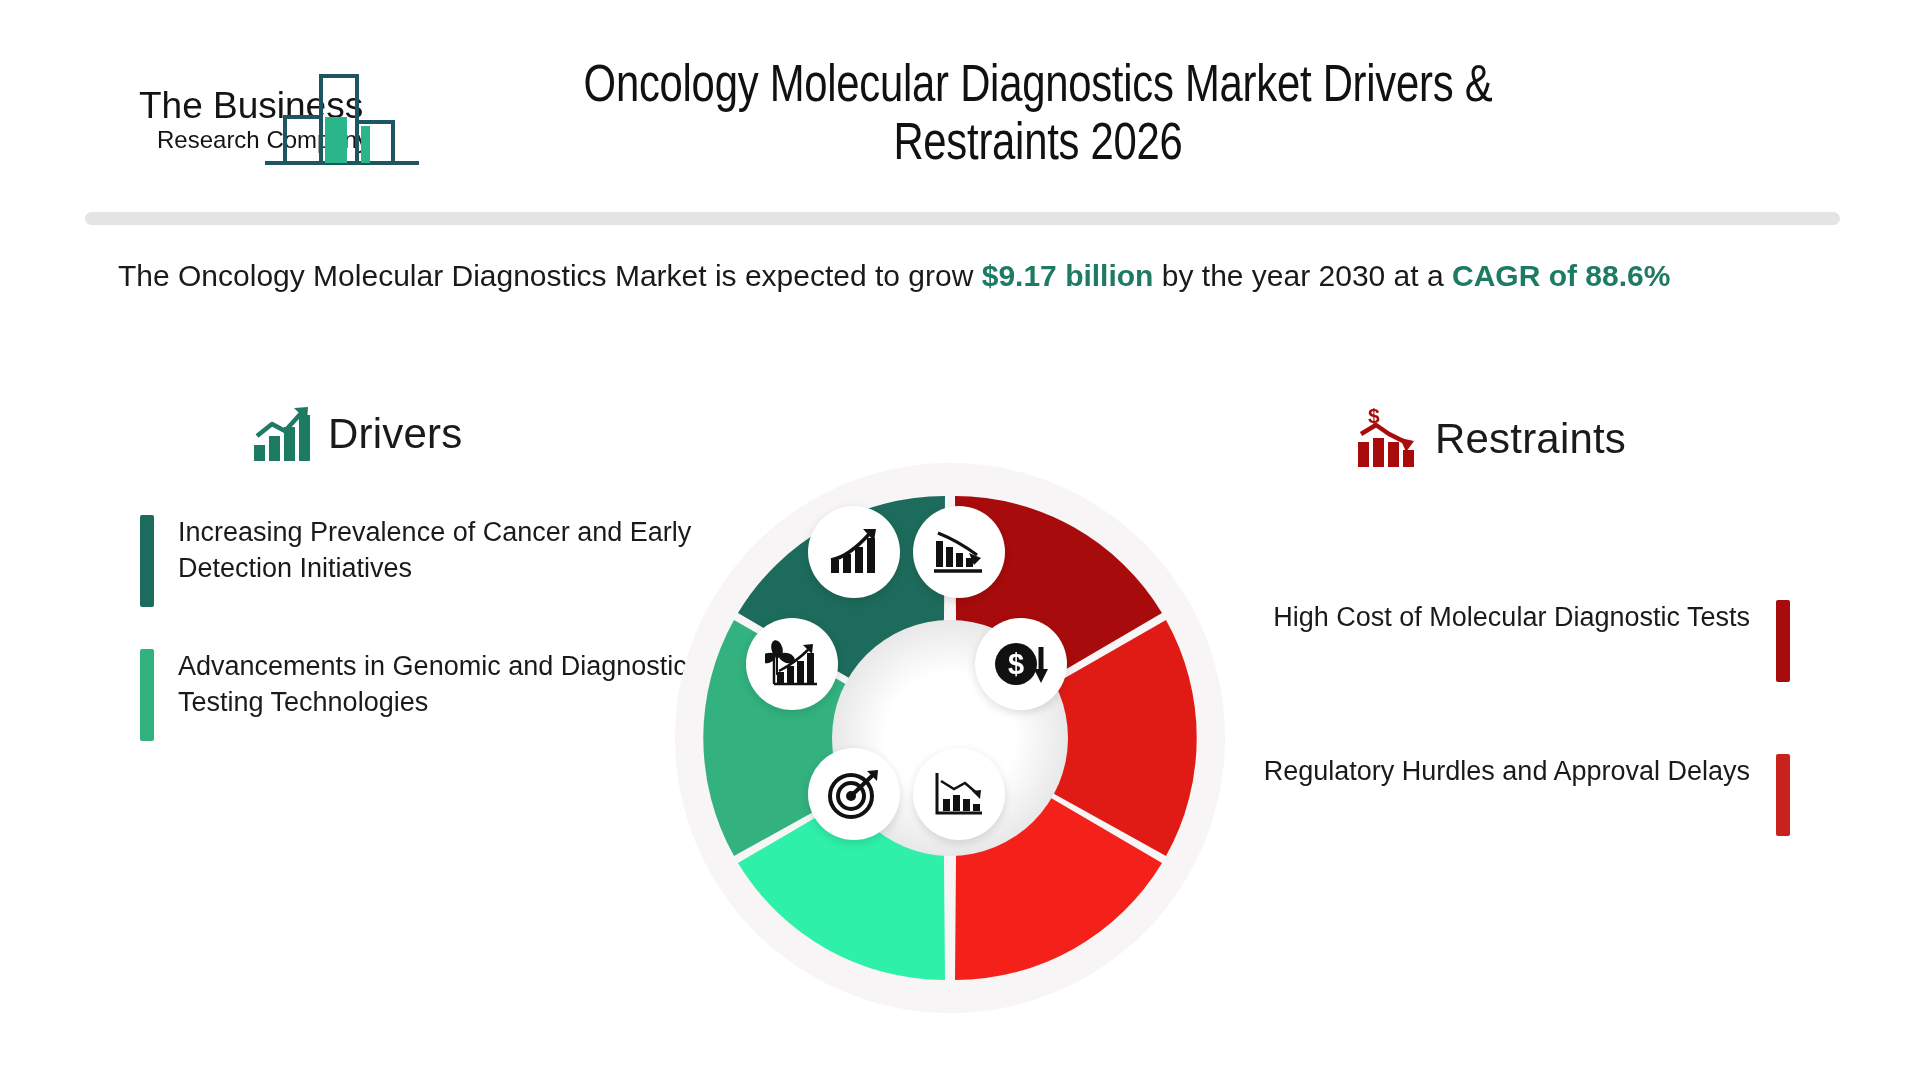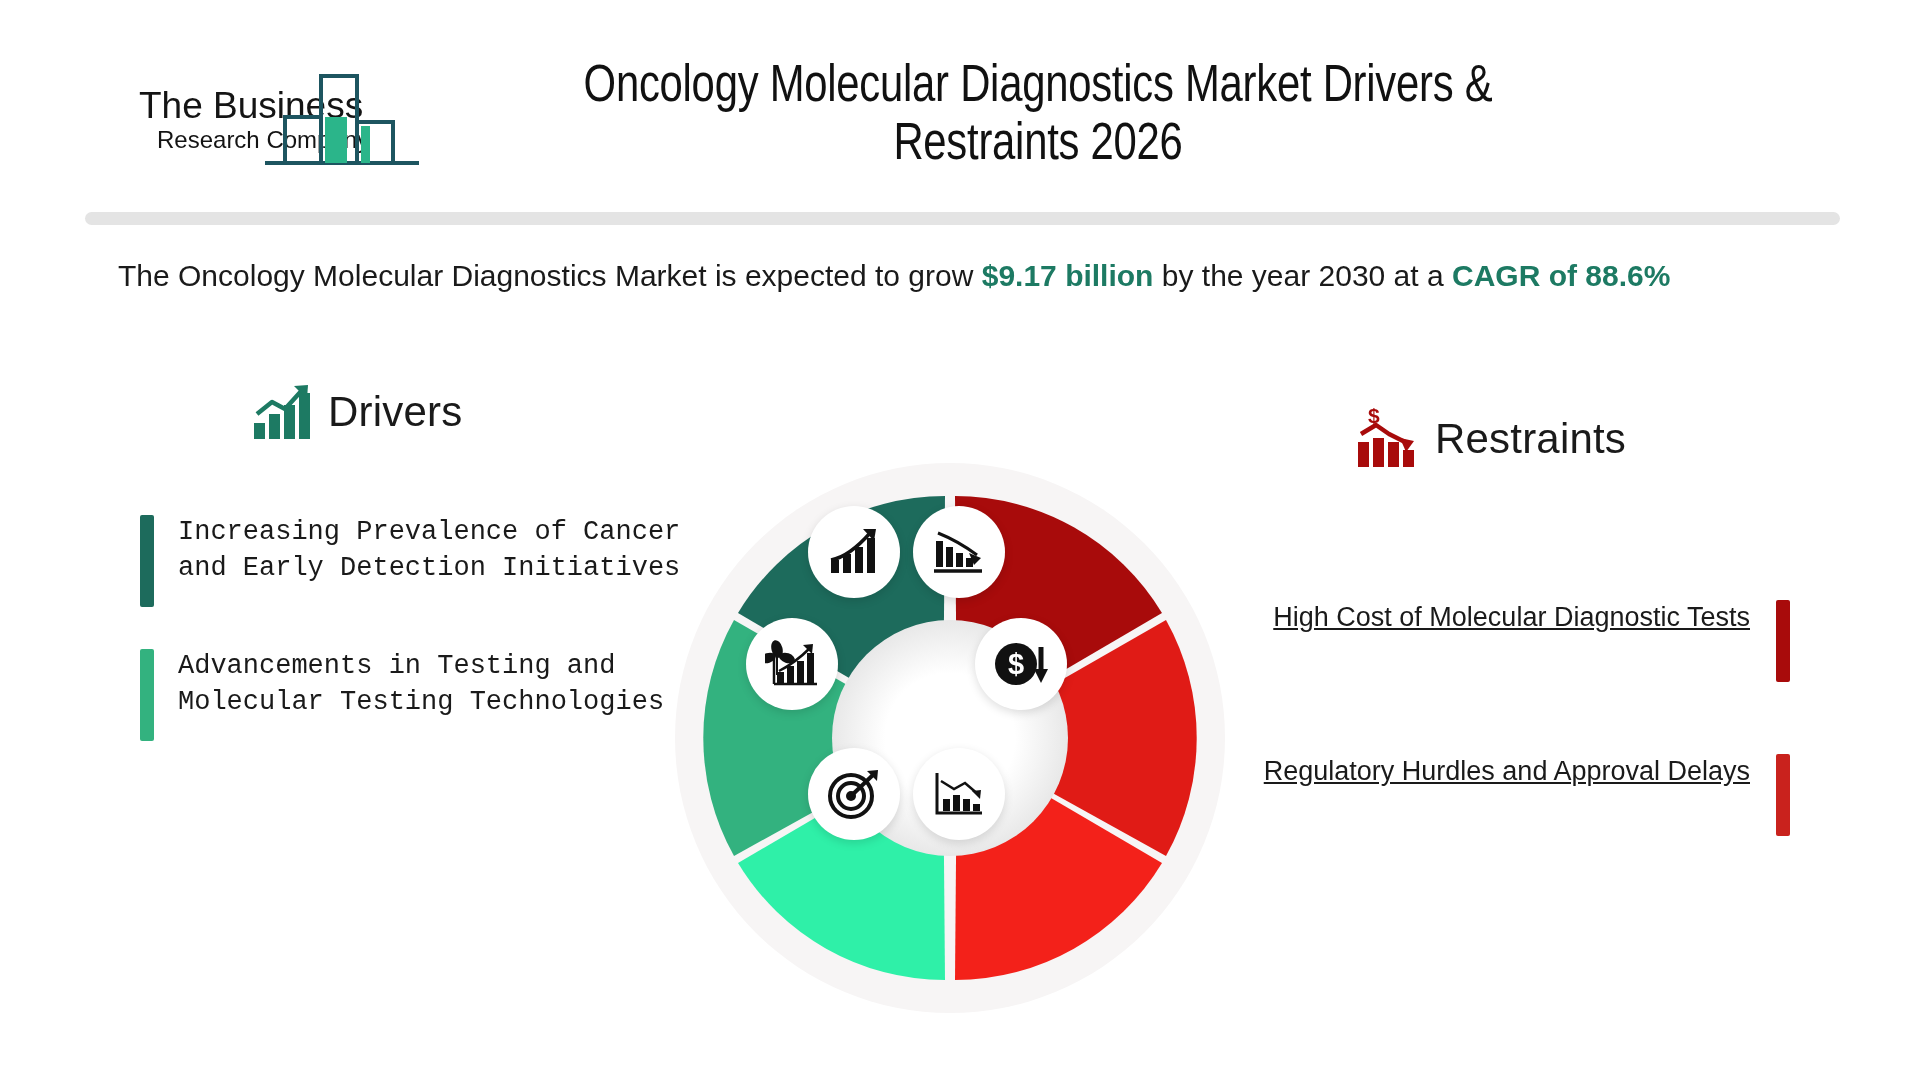--- a/index.html
+++ b/index.html
@@ -69,21 +69,21 @@
     font-weight: bold;
   }
 
   
   .sec-head {
     position: absolute;
     display: flex;
     align-items: center;
     gap: 14px;
   }
-  .sec-head.drivers { left: 252px; top: 383px; }
+  .sec-head.drivers { left: 252px; top: 405px; }
   .sec-head.restraints { left: 1355px; top: 408px; }
   .sec-title {
     font-size: 42px;
     font-weight: 400;
     color: #1a1a1a;
     letter-spacing: 0.2px;
   }
   .sec-icon { display: block; }
 
   
@@ -101,22 +101,22 @@
   .item .bar {
     width: 14px;
     border-radius: 2px;
     flex: 0 0 14px;
   }
   .item .txt {
     font-size: 27px;
     line-height: 1.33;
     color: #1a1a1a;
   }
-  .list.drivers .item .txt { margin-left: 24px; text-align: left; font-family: Liberation Mono, monospace; }
-  .list.restraints .item { flex-direction: row-reverse; margin-bottom: 72px; text-decoration: underline; }
+  .list.drivers .item .txt { margin-left: 24px; text-align: left; }
+  .list.restraints .item { flex-direction: row-reverse; margin-bottom: 72px; }
   .list.restraints .item .txt { margin-right: 26px; text-align: right; }
   .list.drivers .item .bar { height: 92px; }
   .list.restraints .item .bar { height: 82px; }
 
   
   .wheel {
     position: absolute;
     left: 660px; top: 448px;
     width: 580px; height: 580px;
   }
@@ -195,21 +195,21 @@
   <span class="sec-title">Restraints</span>
 </div>
 
 <div class="list drivers">
   <div class="item">
     <span class="bar" style="background: rgb(29, 107, 92);"></span>
     <span class="txt">Increasing Prevalence of Cancer and Early Detection Initiatives</span>
   </div>
   <div class="item">
     <span class="bar" style="background: rgb(51, 178, 127);"></span>
-    <span class="txt">Advancements in Testing and Molecular Testing Technologies</span>
+    <span class="txt">Advancements in Genomic and Diagnostic Testing Technologies</span>
   </div>
 </div>
 
 <div class="list restraints">
   <div class="item">
     <span class="bar" style="background: rgb(168, 11, 11);"></span>
     <span class="txt">High Cost of Molecular Diagnostic Tests</span>
   </div>
   <div class="item">
     <span class="bar" style="background: rgb(201, 34, 29);"></span>

